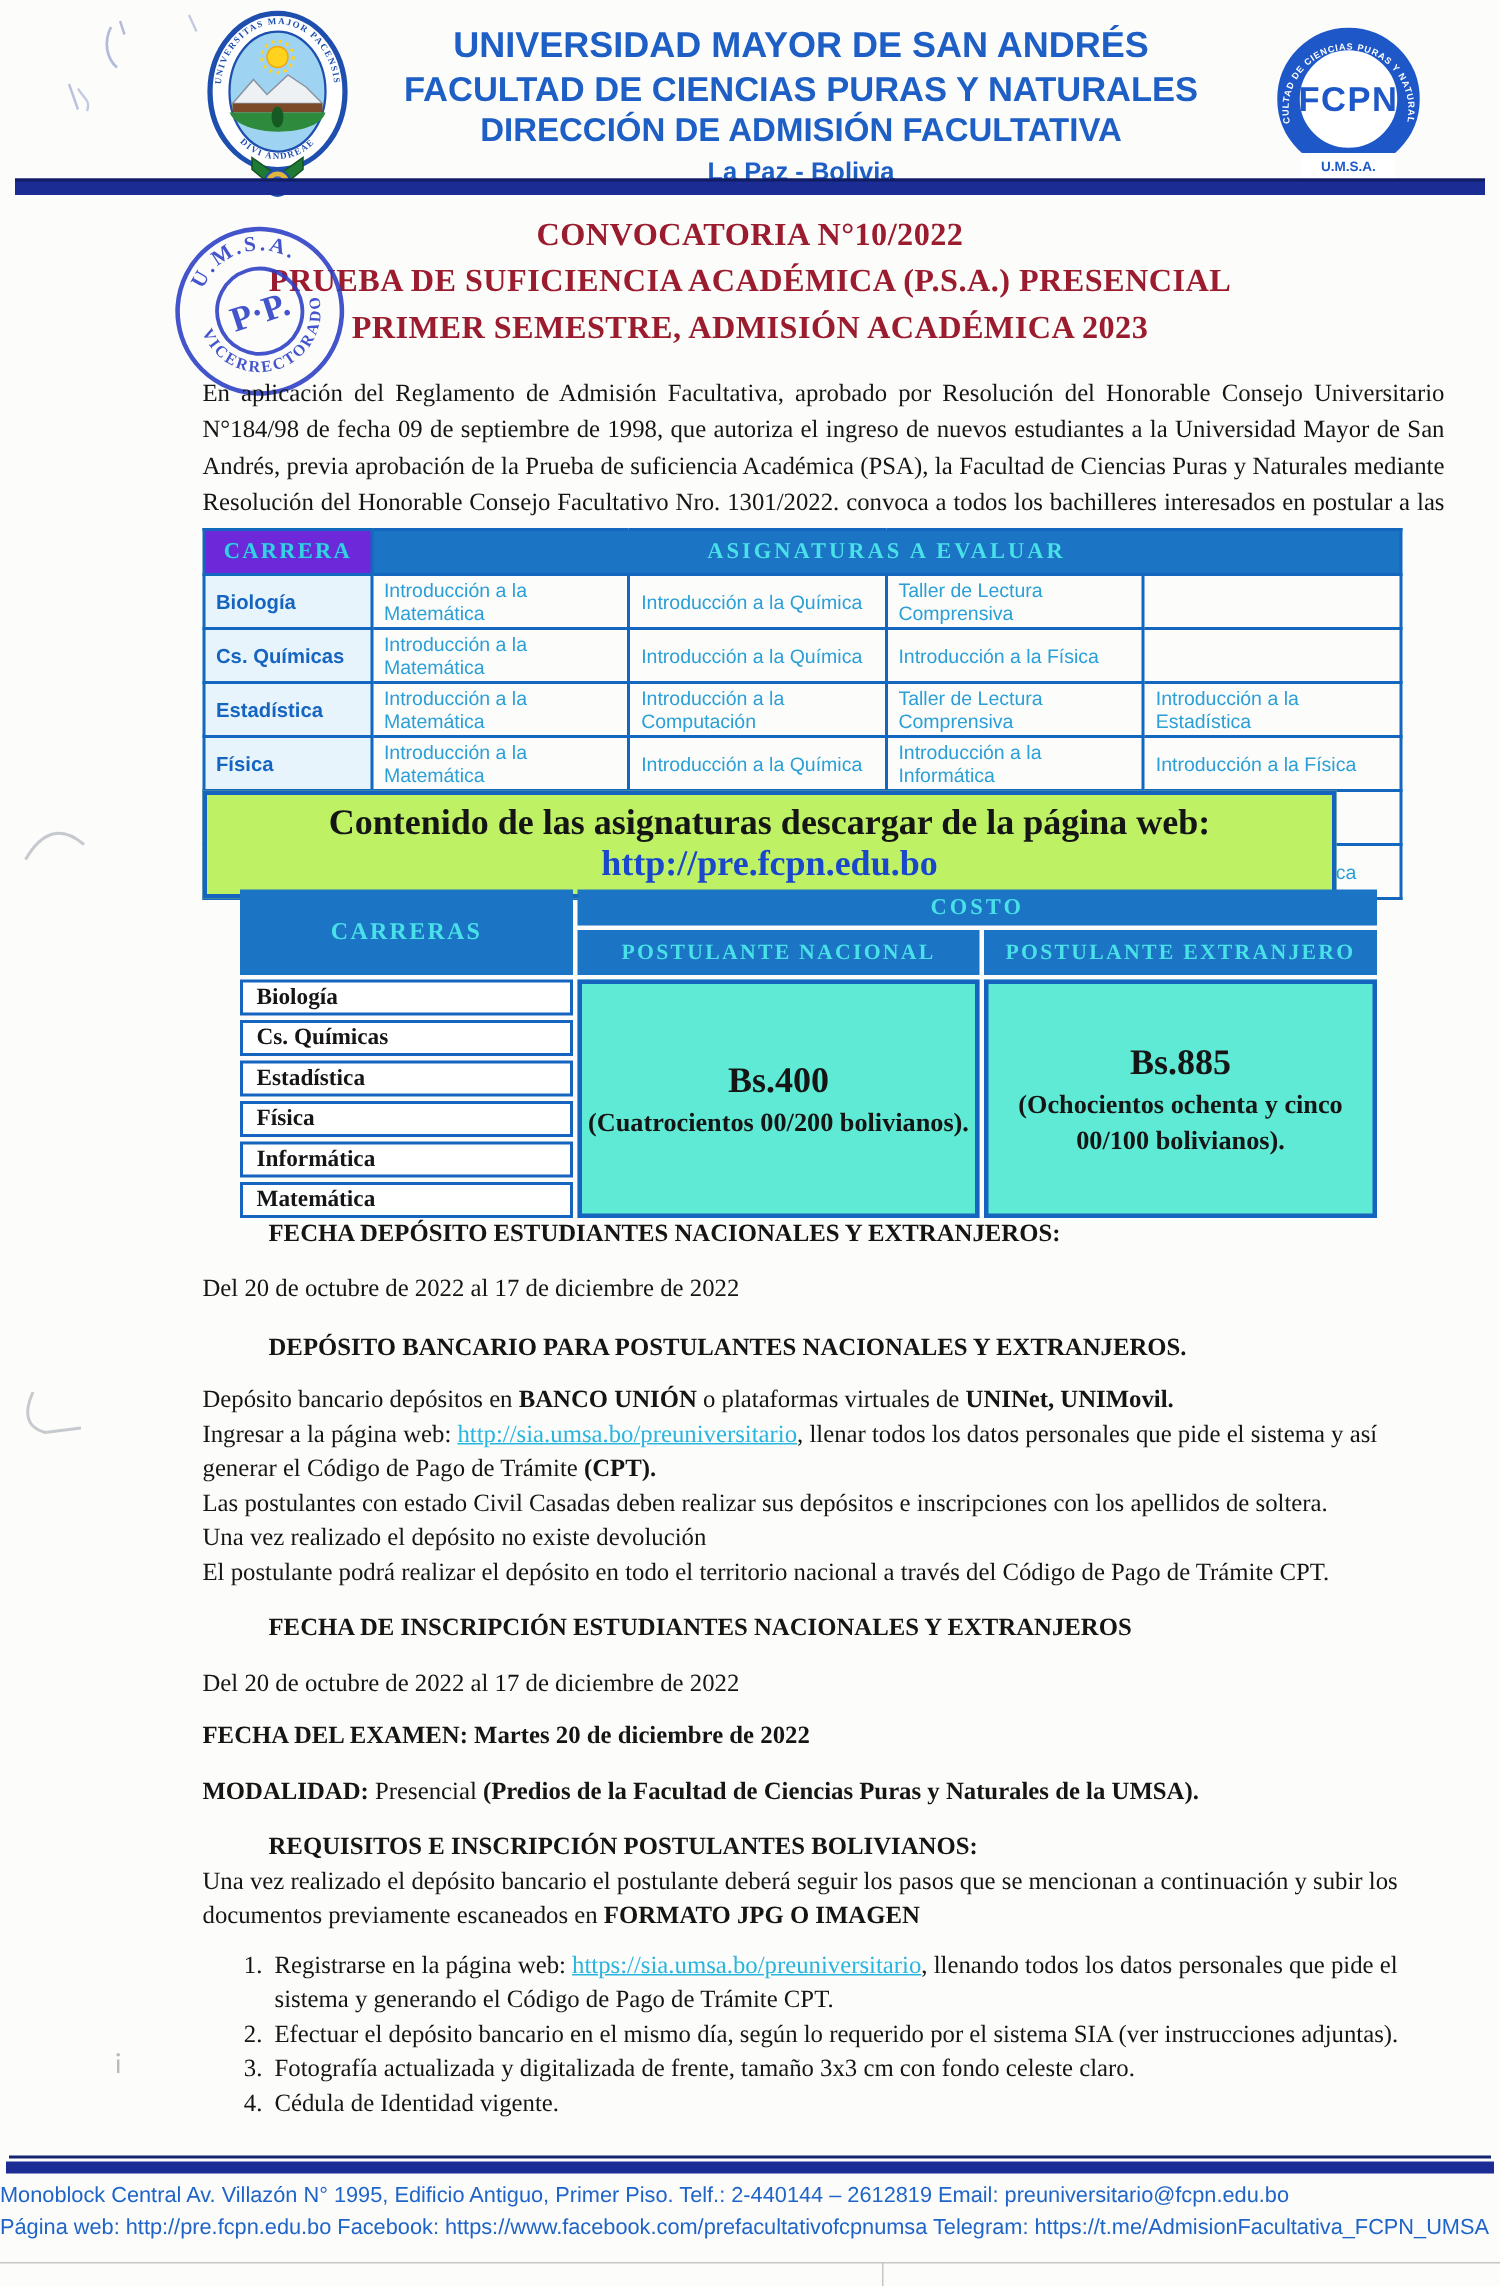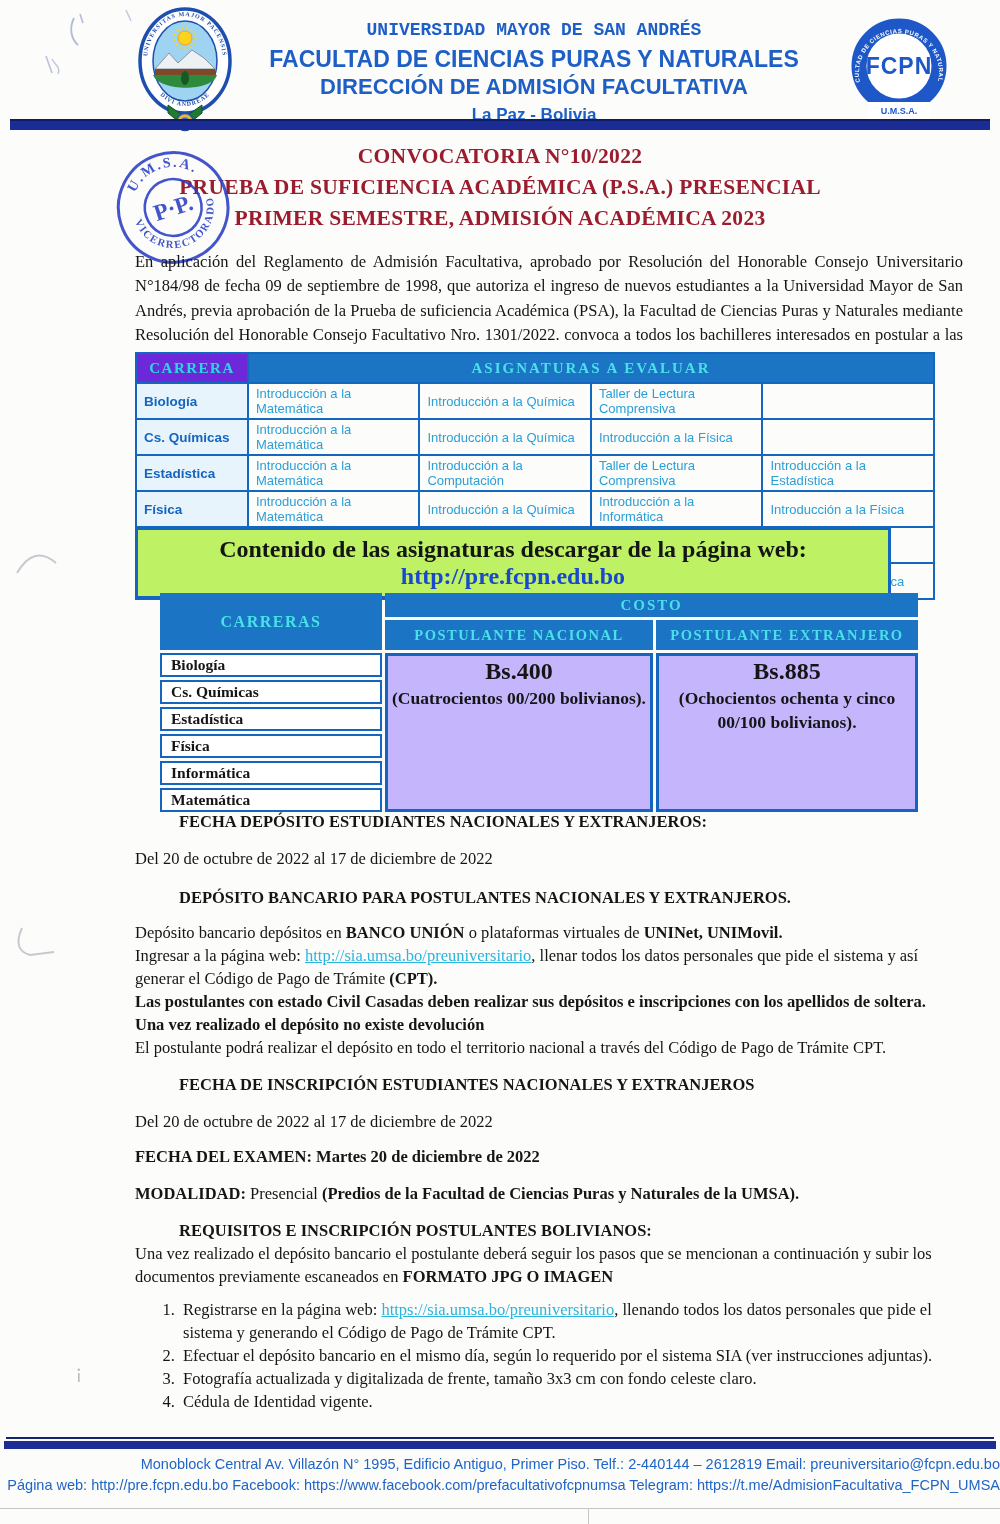--- a/index.html
+++ b/index.html
@@ -2,21 +2,21 @@
 <html><head>
 <meta charset="utf-8">
 <style>
   html,body{margin:0;padding:0;background:#e8e8e6;}
   .page{position:relative;width:1000px;height:1524px;margin:0 auto;background:#fcfcfa;overflow:hidden;
         font-family:"Liberation Serif",serif;color:#151515;}
   
   .header{position:absolute;top:6px;left:0;width:100%;display:flex;align-items:center;}
   .logo-umsa{flex:0 0 auto;margin-left:126px;width:118px;}
   .header-text{flex:1;text-align:center;color:#1e5fc6;font-family:"Liberation Sans",sans-serif;font-weight:bold;}
-  .ht1{font-size:18px;line-height:29px;font-family:Liberation Mono, monospace;}
+  .ht1{font-size:24px;line-height:29px;}
   .ht2{font-size:23px;line-height:28px;}
   .ht3{font-size:22px;line-height:28px;}
   .ht4{font-size:17px;line-height:24px;margin-top:2px;}
   .logo-fcpn{flex:0 0 auto;width:150px;margin-right:26px;}
   .bar{position:absolute;top:119px;left:10px;right:10px;height:9px;background:#1b2d94;border-top:2px solid #101d62;}
   
   .title{position:absolute;top:141px;left:0;width:100%;text-align:center;color:#9a1c2e;font-weight:bold;
          font-size:21.5px;line-height:31px;letter-spacing:.3px;}
   .stamp{position:absolute;top:128px;left:102px;width:142px;height:158px;transform:rotate(-18deg);opacity:.88;}
   
@@ -38,40 +38,40 @@
   .t2{position:absolute;top:593px;left:160px;display:grid;grid-template-columns:222px 268px 262px;
       grid-template-rows:24px 30px auto;gap:3px;}
   .h-blue{background:#1b74c4;color:#49e1e8;font-weight:bold;display:flex;align-items:center;justify-content:center;}
   .t2-carreras{grid-column:1;grid-row:1/3;font-size:16px;letter-spacing:1.5px;}
   .t2-costo{grid-column:2/4;grid-row:1;font-size:15px;letter-spacing:2px;}
   .t2-nac{grid-column:2;grid-row:2;font-size:14.5px;letter-spacing:1.5px;}
   .t2-ext{grid-column:3;grid-row:2;font-size:14.5px;letter-spacing:1.5px;}
   .t2-list{grid-column:1;grid-row:3;display:flex;flex-direction:column;gap:3px;}
   .t2-list div{border:2px solid #1565c0;background:#fff;height:20px;line-height:20px;padding-left:9px;
                font-weight:bold;font-size:15.5px;}
-  .price{border:3px solid #1565c0;background:#c4b5fd;display:flex;flex-direction:column;align-items:center;
-         text-align:center;font-weight:bold;}
+  .price{border:3px solid #1565c0;background:#5eead4;display:flex;flex-direction:column;align-items:center;
+         justify-content:center;text-align:center;font-weight:bold;}
   .price .amt{font-size:24px;line-height:30px;}
   .price .wrd{font-size:17.5px;line-height:24px;}
   
   .sections{position:absolute;top:810px;left:135px;width:830px;font-size:16.5px;line-height:23px;}
   .sections p{margin:0;}
   .sections .h{font-weight:bold;margin-left:44px;}
   .mt12{margin-top:12px !important;} .mt14{margin-top:14px !important;} .mt16{margin-top:16px !important;}
-  .bold{font-weight:bold;}
+  .bold{font-weight:normal;}
   .sections ol{margin:10px 0 0 0;padding-left:44px;}
   .sections li{line-height:23px;padding-left:4px;}
   .b{font-weight:bold;}
   .lnk{color:#2ab5de;text-decoration:underline;}
   .url{color:#1948cc;}
   
   .footer{position:absolute;top:1437px;left:0;width:100%;}
   .f-thin{height:2px;background:#15246e;margin:0 6px;}
   .f-bar{height:8px;background:#1b2d94;margin:2px 4px 5px;}
-  .f-text{color:#1f64c8;font-family:"Liberation Sans",sans-serif;font-size:14.5px;text-align:right;line-height:21px;}
+  .f-text{color:#1f64c8;font-family:"Liberation Sans",sans-serif;font-size:14.5px;text-align:left;line-height:21px;}
   .bottom-line{position:absolute;top:1508px;left:0;width:100%;height:1px;background:#c6c6c4;}
   .bottom-tick{position:absolute;top:1508px;left:588px;width:1px;height:16px;background:#c6c6c4;}
   .artifact{position:absolute;pointer-events:none;}
 </style>
 </head>
 <body>
 
 <div class="page">
 
   <svg class="artifact" style="top:4px;left:22px" width="130" height="95">

